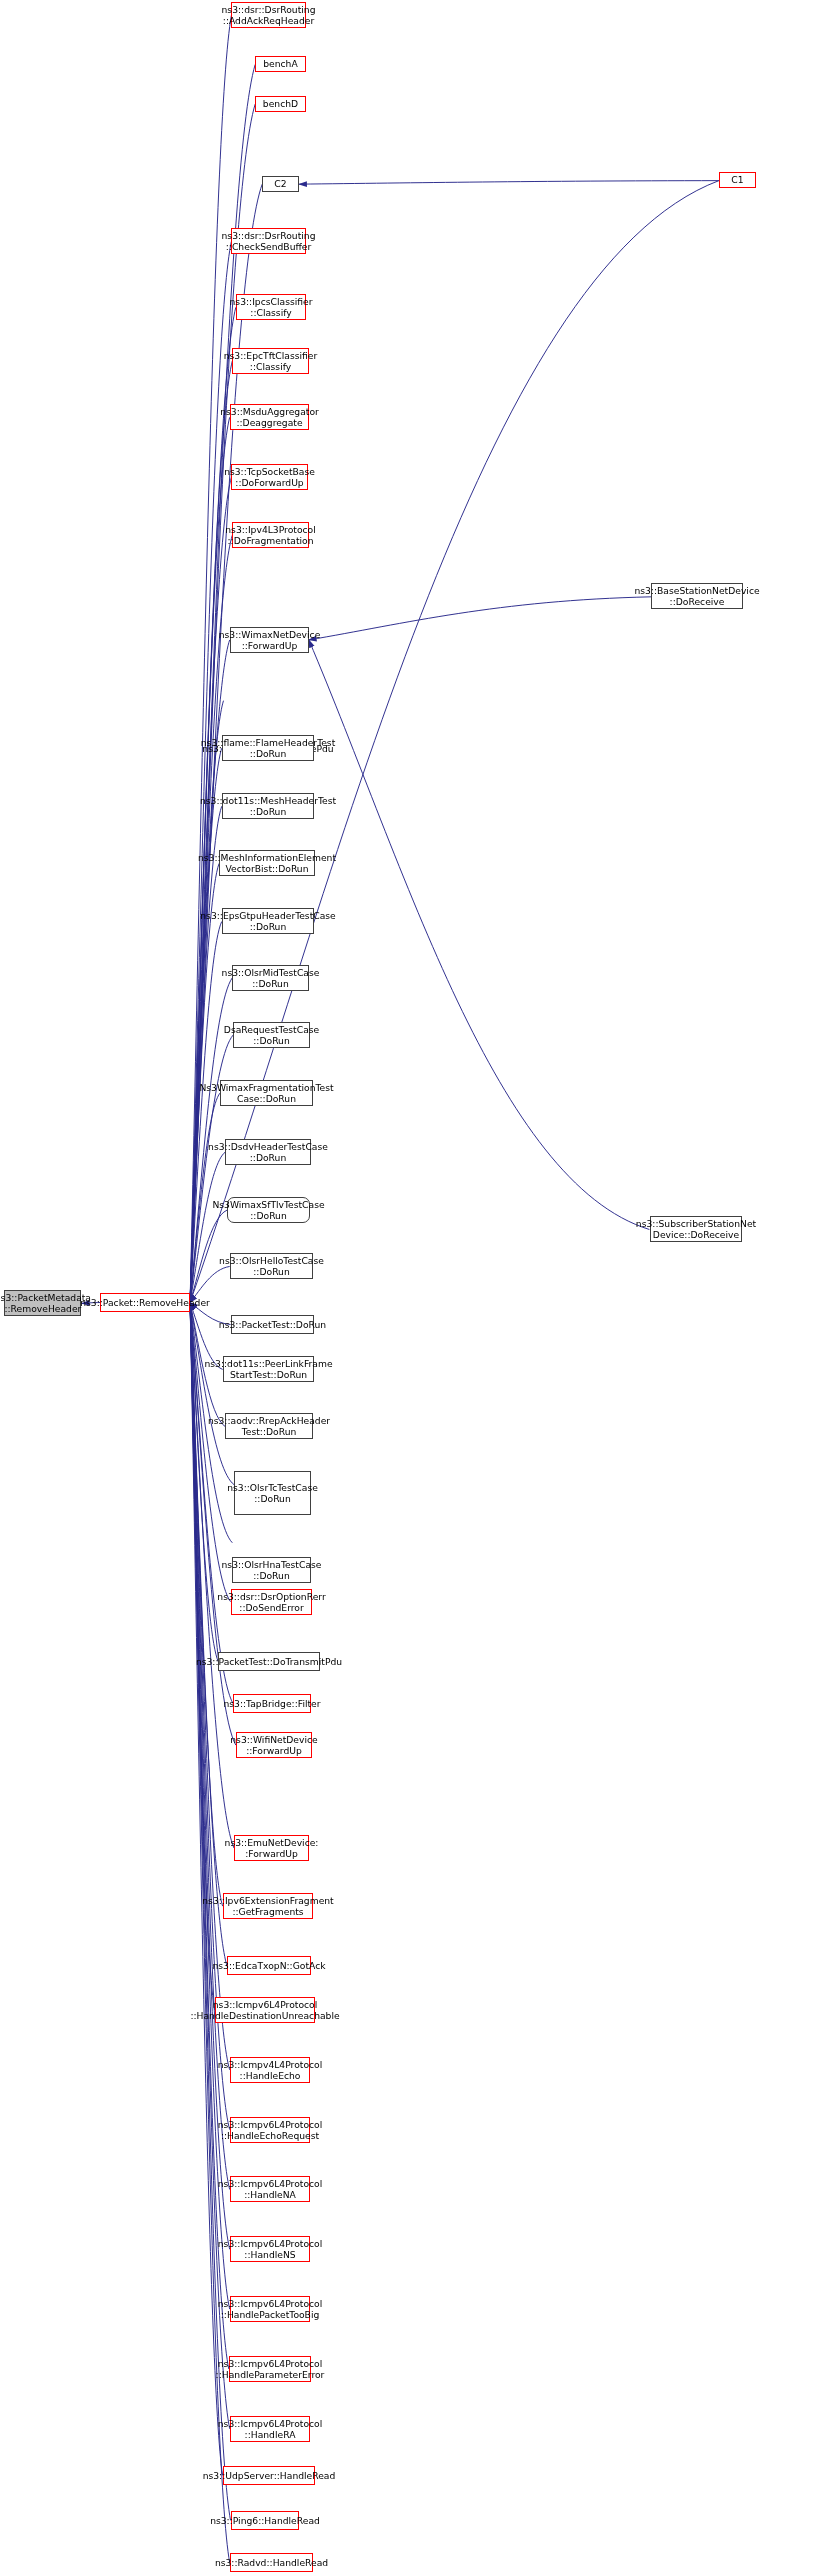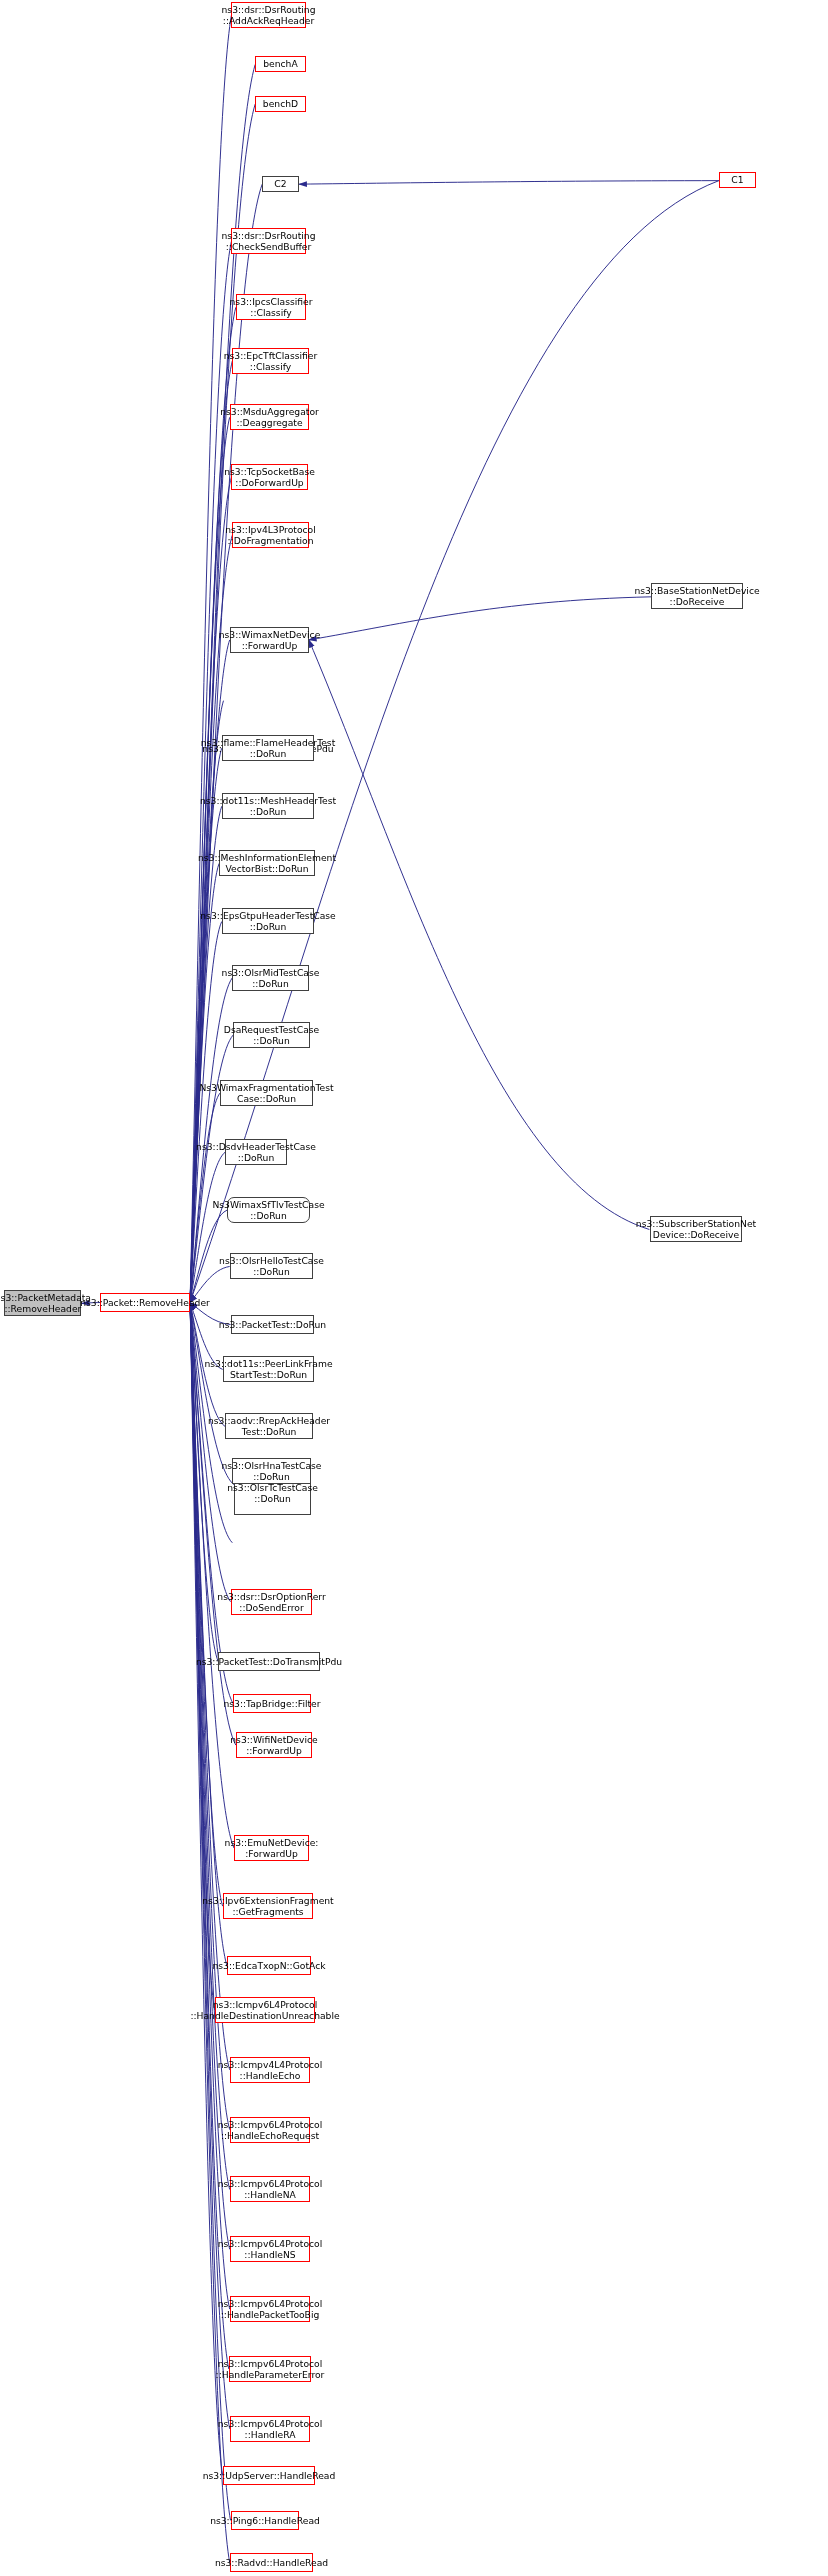--- a/index.html
+++ b/index.html
@@ -124,36 +124,36 @@
       <div class="node dark" style="left: 219px; top: 850px; width: 96px; height: 26.4px;">ns3::MeshInformationElement
 VectorBist::DoRun</div>
       <div class="node dark" style="left: 222px; top: 908px; width: 92px; height: 26.4px;">ns3::EpsGtpuHeaderTestCase
 ::DoRun</div>
       <div class="node dark" style="left: 232px; top: 965px; width: 77px; height: 26.4px;">ns3::OlsrMidTestCase
 ::DoRun</div>
       <div class="node dark" style="left: 233px; top: 1022px; width: 77px; height: 26.4px;">DsaRequestTestCase
 ::DoRun</div>
       <div class="node dark" style="left: 220px; top: 1080px; width: 93px; height: 26.4px;">Ns3WimaxFragmentationTest
 Case::DoRun</div>
-      <div class="node dark" style="left: 225px; top: 1139px; width: 62px; height: 26.4px;">ns3::DsdvHeaderTestCase
+      <div class="node dark" style="left: 225px; top: 1139px; width: 86px; height: 26.4px;">ns3::DsdvHeaderTestCase
 ::DoRun</div>
       <div class="node dark" style="left: 227px; top: 1197px; width: 83px; height: 26.4px; border-radius: 7px;">Ns3WimaxSfTlvTestCase
 ::DoRun</div>
       <div class="node dark" style="left: 230px; top: 1253px; width: 83px; height: 26.4px;">ns3::OlsrHelloTestCase
 ::DoRun</div>
       <div class="node dark" style="left: 231px; top: 1315px; width: 83px; height: 19.4px;">ns3::PacketTest::DoRun</div>
       <div class="node dark" style="left: 650px; top: 1216px; width: 92px; height: 26.4px;">ns3::SubscriberStationNet
 Device::DoReceive</div>
       <div class="node dark" style="left: 223px; top: 1356px; width: 91px; height: 26.4px;">ns3::dot11s::PeerLinkFrame
 StartTest::DoRun</div>
       <div class="node dark" style="left: 225px; top: 1413px; width: 88px; height: 26.4px;">ns3::aodv::RrepAckHeader
 Test::DoRun</div>
       <div class="node dark" style="left: 234px; top: 1471px; width: 77px; height: 44px;">ns3::OlsrTcTestCase
 ::DoRun</div>
-      <div class="node dark" style="left: 232px; top: 1458px; width: 79px; height: 26.4px;">ns3::OlsrHnaTestCase
+      <div class="node dark" style="left: 232px; top: 1557px; width: 79px; height: 26.4px;">ns3::OlsrHnaTestCase
 ::DoRun</div>
       <div class="node red" style="left: 231px; top: 1589px; width: 81px; height: 26.4px;">ns3::dsr::DsrOptionRerr
 ::DoSendError</div>
       <div class="node dark" style="left: 218px; top: 1652px; width: 102px; height: 19.4px;">ns3::PacketTest::DoTransmitPdu</div>
       <div class="node red" style="left: 233px; top: 1694px; width: 78px; height: 19.4px;">ns3::TapBridge::Filter</div>
       <div class="node red" style="left: 236px; top: 1732px; width: 76px; height: 26.4px;">ns3::WifiNetDevice
 ::ForwardUp</div>
       <div class="node red" style="left: 234px; top: 1835px; width: 75px; height: 26.4px;">ns3::EmuNetDevice:
 :ForwardUp</div>
       <div class="node red" style="left: 223px; top: 1893px; width: 90px; height: 26.4px;">ns3::Ipv6ExtensionFragment

